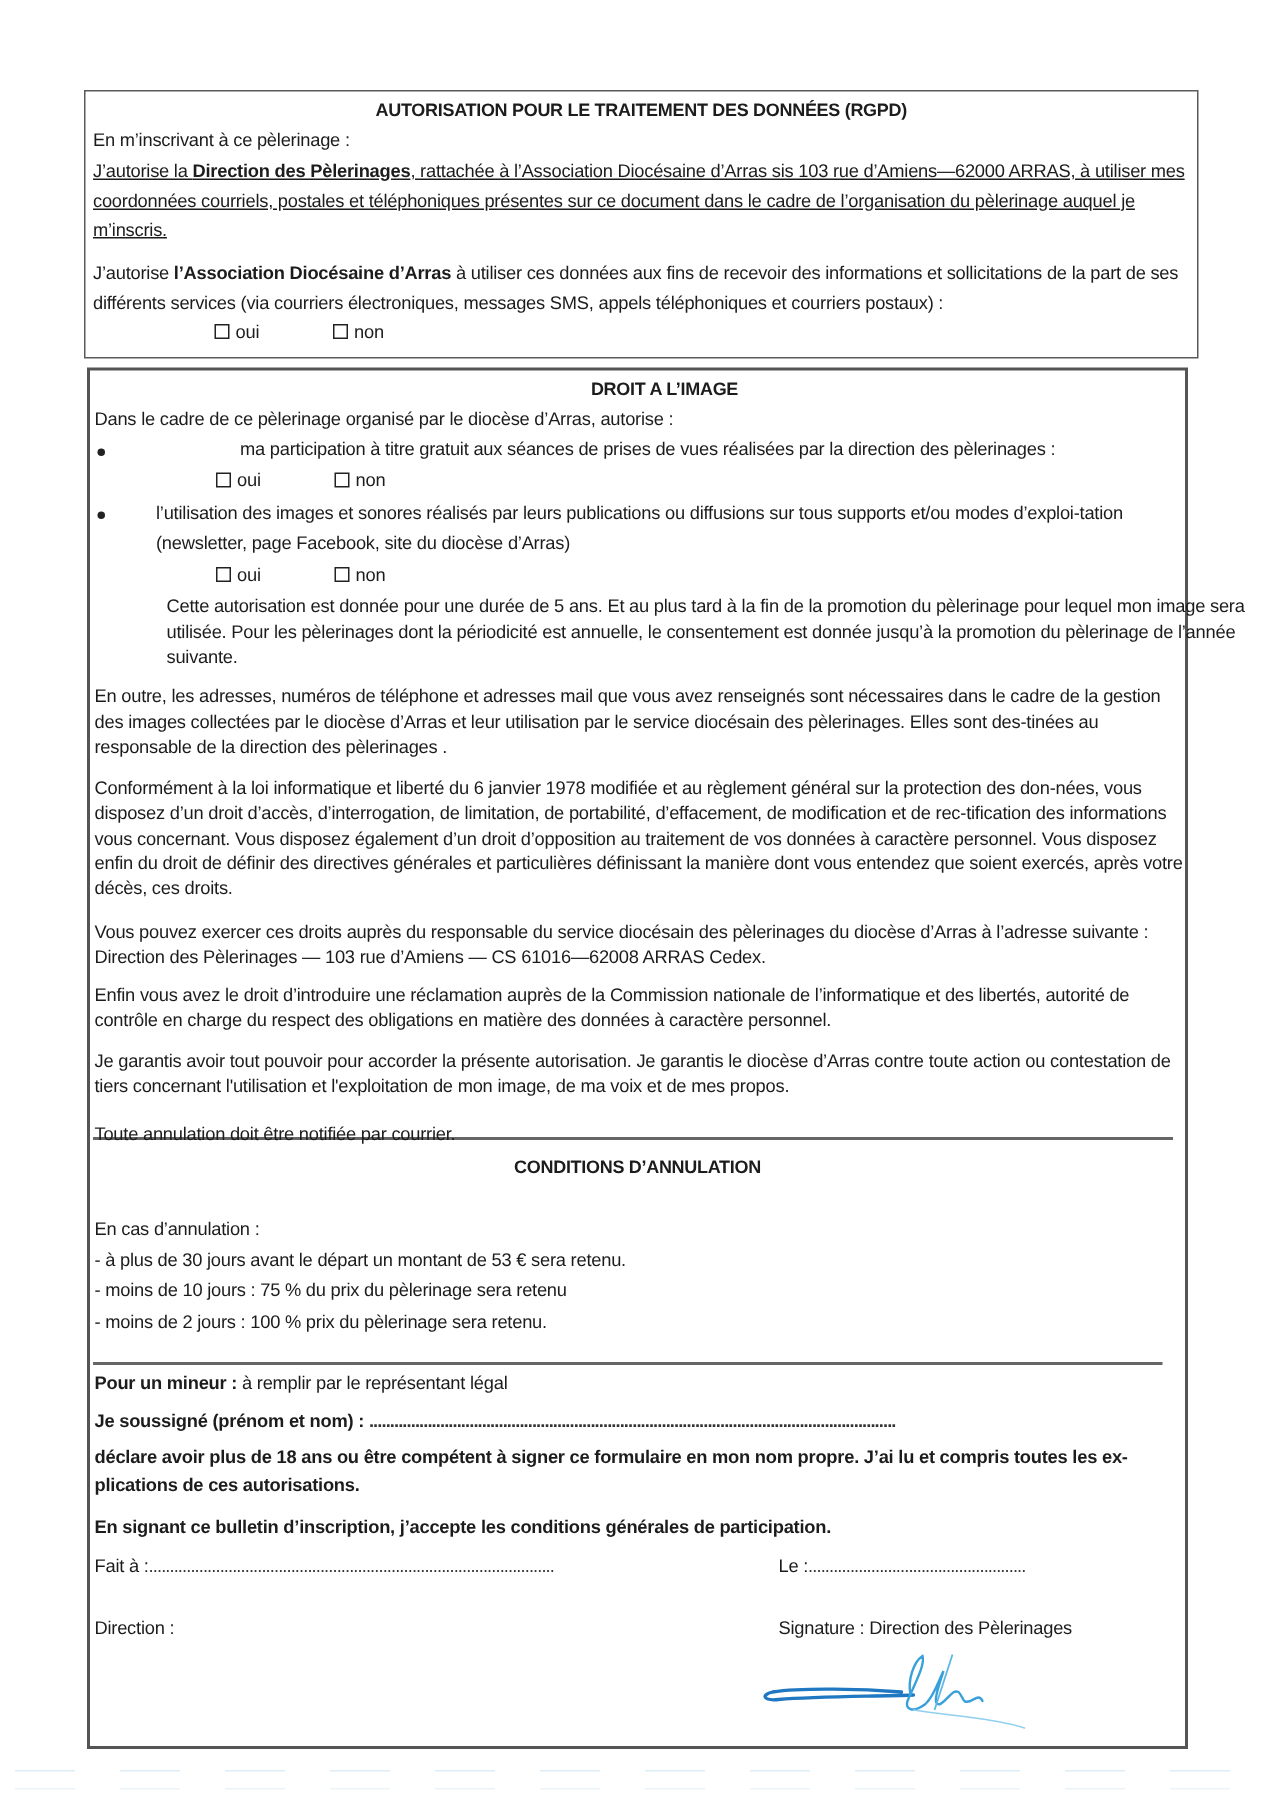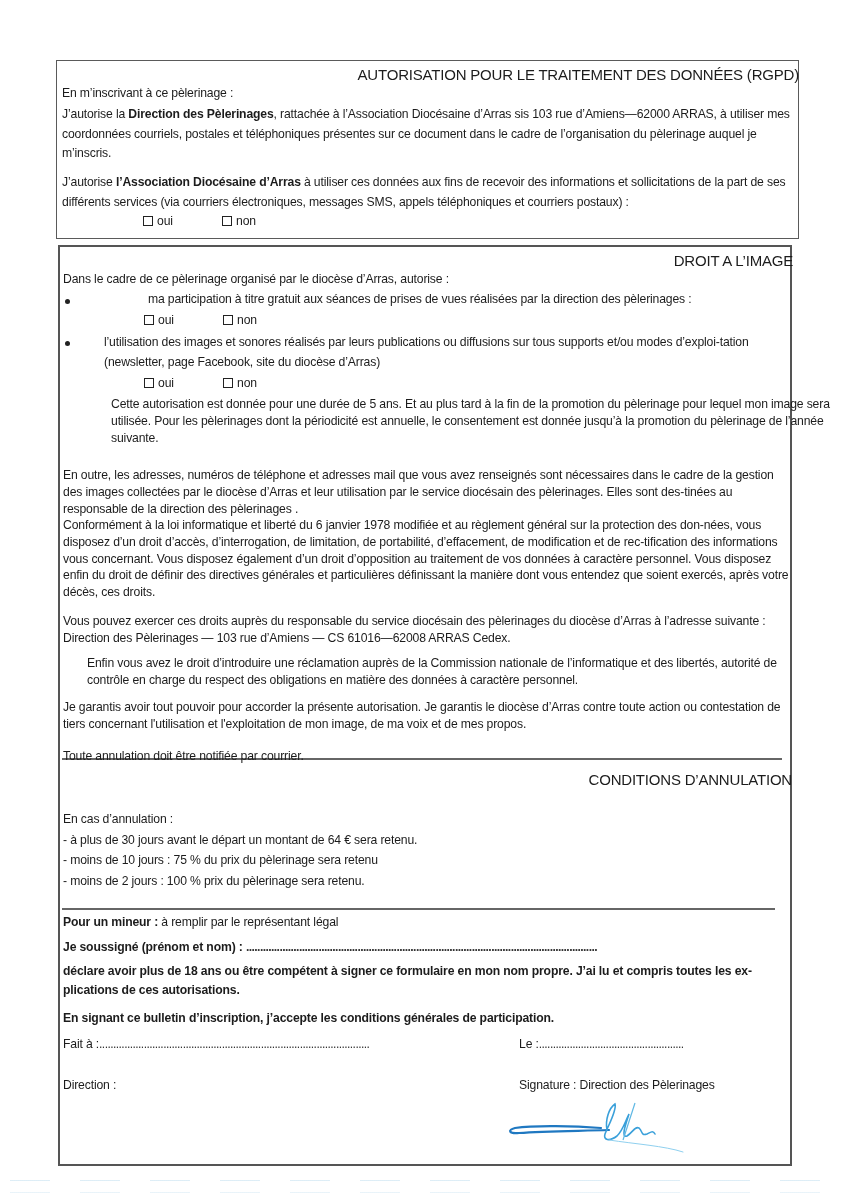--- a/index.html
+++ b/index.html
@@ -18,23 +18,23 @@
     .box {
       position: absolute;
       border: 1.5px solid #5a5a5a;
       background: #fff;
     }
     #box-rgpd { left: 56px; top: 60px; width: 743px; height: 179px; }
     #box-image { left: 58px; top: 245px; width: 734px; height: 921px; border-width: 2px; border-color: #555; }
 
     .abs { position: absolute; white-space: nowrap; }
     .title {
-      font-weight: normal;
-      font-size: 15px;
-      text-align: right;
+      font-weight: bold;
+      font-size: 12px;
+      text-align: center;
       letter-spacing: -0.2px;
     }
     .para {
       position: absolute;
       line-height: 19.5px;
       white-space: normal;
     }
     .tight { line-height: 16.8px; }
     .b { font-weight: bold; }
 
@@ -71,72 +71,72 @@
   </style>
 </head>
 <body>
 
 <div id="box-rgpd" class="box"></div>
 
 <div class="abs title" style="left:56px; top:66px; width:743px;">AUTORISATION POUR LE TRAITEMENT DES DONNÉES (RGPD)</div>
 
 <div class="abs" style="left:62px; top:86px;">En m’inscrivant à ce pèlerinage :</div>
 
-<div class="para" style="left:62px; top:105px; width:730px;">
+<div class="para" style="left:62px; top:105px; width:730px;text-decoration:underline;">
   <span>J’autorise la </span><span class="b">Direction des Pèlerinages</span><span>, rattachée à l’Association Diocésaine d’Arras sis 103 rue d’Amiens—62000 ARRAS, à utiliser mes coordonnées courriels, postales et téléphoniques présentes sur ce document dans le cadre de l’organisation du pèlerinage auquel je m’inscris.</span>
 </div>
 
 <div class="para" style="left:62px; top:173px; width:730px;">
   <span>J’autorise </span><span class="b">l’Association Diocésaine d’Arras</span><span> à utiliser ces données aux fins de recevoir des informations et sollicitations de la part de ses différents services (via courriers électroniques, messages SMS, appels téléphoniques et courriers postaux) :</span>
 </div>
 
 <label class="opt" style="left:143px; top:214px;">
   <span class="cb"></span><span>oui</span>
 </label>
 <label class="opt" style="left:222px; top:214px;">
   <span class="cb"></span><span>non</span>
 </label>
 
 <div id="box-image" class="box"></div>
 
-<div class="abs title" style="left:59px; top:252px; width:734px;">DROIT A L’IMAGE</div>
+<div class="abs title" style="left:76px; top:252px; width:734px;">DROIT A L’IMAGE</div>
 
 <div class="abs" style="left:63px; top:272px;">Dans le cadre de ce pèlerinage organisé par le diocèse d’Arras, autorise :</div>
 
 <span class="bullet" style="left:65px; top:299px;"></span>
-<div class="abs" style="left:108px; top:292px;padding-left:40px;">ma participation à titre gratuit aux séances de prises de vues réalisées par la direction des pèlerinages :</div>
+<div class="abs" style="left:120px; top:292px;padding-left:40px;">ma participation à titre gratuit aux séances de prises de vues réalisées par la direction des pèlerinages :</div>
 <label class="opt" style="left:144px; top:313px;">
   <span class="cb"></span><span>oui</span>
 </label>
 <label class="opt" style="left:223px; top:313px;">
   <span class="cb"></span><span>non</span>
 </label>
 
 <span class="bullet" style="left:65px; top:341px;"></span>
 <div class="para" style="left:104px; top:333px; width:682px;">l’utilisation des images et sonores réalisés par leurs publications ou diffusions sur tous supports et/ou modes d’exploi-tation (newsletter, page Facebook, site du diocèse d’Arras)</div>
 <label class="opt" style="left:144px; top:376px;">
   <span class="cb"></span><span>oui</span>
 </label>
 <label class="opt" style="left:223px; top:376px;">
   <span class="cb"></span><span>non</span>
 </label>
 
 <div class="para tight" style="left:63px; top:396px; width:726px;margin-left:48px;">Cette autorisation est donnée pour une durée de 5 ans. Et au plus tard à la fin de la promotion du pèlerinage pour lequel mon image sera utilisée. Pour les pèlerinages dont la périodicité est annuelle, le consentement est donnée jusqu’à la promotion du pèlerinage de l’année suivante.</div>
-<div class="para tight" style="left:63px; top:456px; width:726px;margin-top:11px;">En outre, les adresses, numéros de téléphone et adresses mail que vous avez renseignés sont nécessaires dans le cadre de la gestion des images collectées par le diocèse d’Arras et leur utilisation par le service diocésain des pèlerinages. Elles sont des-tinées au responsable de la direction des pèlerinages .</div>
+<div class="para tight" style="left:63px; top:456px; width:726px;">En outre, les adresses, numéros de téléphone et adresses mail que vous avez renseignés sont nécessaires dans le cadre de la gestion des images collectées par le diocèse d’Arras et leur utilisation par le service diocésain des pèlerinages. Elles sont des-tinées au responsable de la direction des pèlerinages .</div>
 <div class="para tight" style="left:63px; top:517px; width:726px;">Conformément à la loi informatique et liberté du 6 janvier 1978 modifiée et au règlement général sur la protection des don-nées, vous disposez d’un droit d’accès, d’interrogation, de limitation, de portabilité, d’effacement, de modification et de rec-tification des informations vous concernant. Vous disposez également d’un droit d’opposition au traitement de vos données à caractère personnel. Vous disposez enfin du droit de définir des directives générales et particulières définissant la manière dont vous entendez que soient exercés, après votre décès, ces droits.</div>
 <div class="para tight" style="left:63px; top:613px; width:726px;">Vous pouvez exercer ces droits auprès du responsable du service diocésain des pèlerinages du diocèse d’Arras à l’adresse suivante : Direction des Pèlerinages — 103 rue d’Amiens — CS 61016—62008 ARRAS Cedex.</div>
-<div class="para tight" style="left:63px; top:655px; width:726px;margin-left:24px;">Enfin vous avez le droit d’introduire une réclamation auprès de la Commission nationale de l’informatique et des libertés, autorité de contrôle en charge du respect des obligations en matière des données à caractère personnel.</div>
+<div class="para tight" style="left:63px; top:655px; width:726px;">Enfin vous avez le droit d’introduire une réclamation auprès de la Commission nationale de l’informatique et des libertés, autorité de contrôle en charge du respect des obligations en matière des données à caractère personnel.</div>
 <div class="para tight" style="left:63px; top:699px; width:726px;">Je garantis avoir tout pouvoir pour accorder la présente autorisation. Je garantis le diocèse d’Arras contre toute action ou contestation de tiers concernant l'utilisation et l'exploitation de mon image, de ma voix et de mes propos.</div>
 
 <div class="hr" style="left:62px; top:758px; width:720px;"></div>
 
 <div class="abs title" style="left:58px; top:771px; width:734px;">CONDITIONS D’ANNULATION</div>
 <div class="abs" style="left:63px; top:749px;">Toute annulation doit être notifiée par courrier.</div>
 <div class="abs" style="left:63px; top:812px;">En cas d’annulation :</div>
-<div class="abs" style="left:63px; top:833px;">- à plus de 30 jours avant le départ un montant de 64 € sera retenu.</div>
+<div class="abs" style="left:63px; top:833px;">- à plus de 30 jours avant le départ un montant de 53 € sera retenu.</div>
 <div class="abs" style="left:63px; top:853px;">- moins de 10 jours : 75 % du prix du pèlerinage sera retenu</div>
 <div class="abs" style="left:63px; top:874px;">- moins de 2 jours : 100 % prix du pèlerinage sera retenu.</div>
 
 <div class="hr" style="left:62px; top:908px; width:713px;"></div>
 
 <div class="abs" style="left:63px; top:915px;text-align:center;">
   <span class="b">Pour un mineur :</span><span> à remplir par le représentant légal</span>
 </div>
 
 <div class="abs b" style="left:63px; top:940px;">

